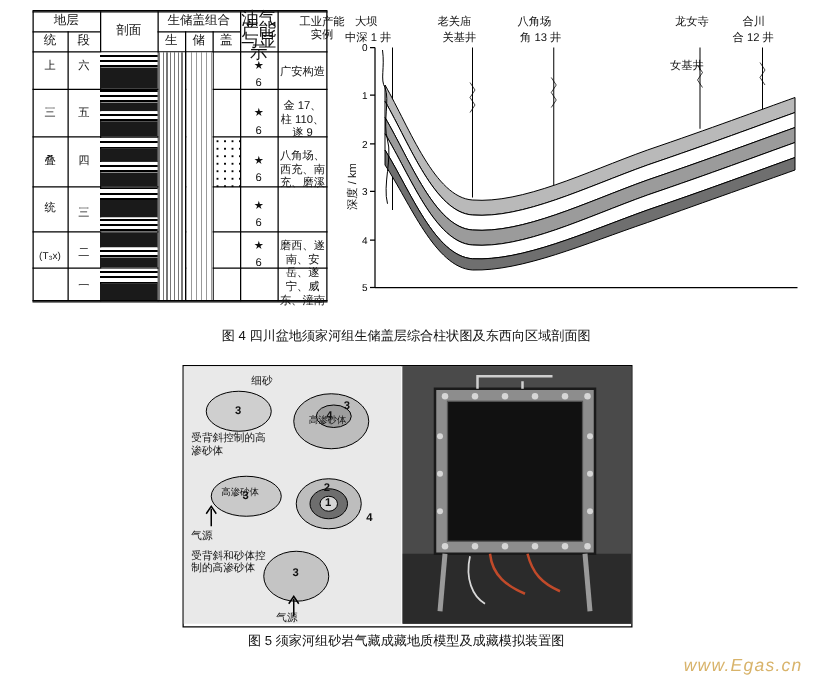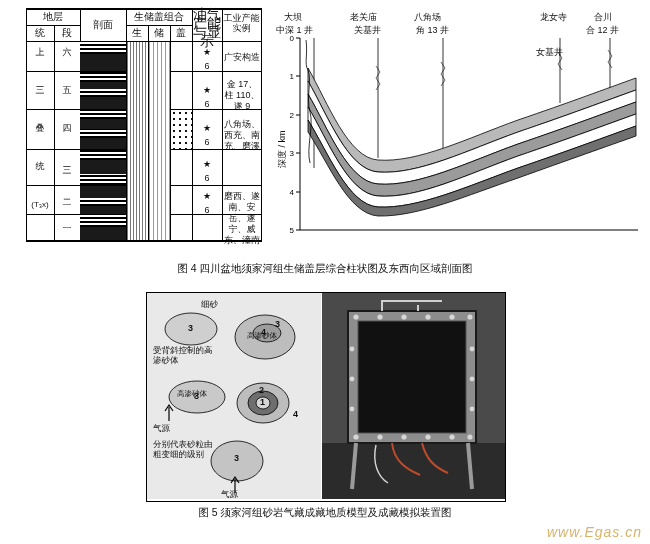--- a/index.html
+++ b/index.html
@@ -85,21 +85,21 @@
 
     <div class="hdr" style="left:0;top:3px;width:54px;">地层</div>
     <div class="hdr" style="left:0;top:19px;width:28px;">统</div>
     <div class="hdr" style="left:28px;top:19px;width:26px;">段</div>
     <div class="hdr" style="left:54px;top:11px;width:46px;">剖面</div>
     <div class="hdr" style="left:100px;top:3px;width:66px;">生储盖组合</div>
     <div class="hdr" style="left:100px;top:19px;width:22px;">生</div>
     <div class="hdr" style="left:122px;top:19px;width:22px;">储</div>
     <div class="hdr" style="left:144px;top:19px;width:22px;">盖</div>
     <div class="hdr" style="left:166px;top:1px;width:30px;font-size:14px;line-height:9px;">油气产能与显示</div>
-    <div class="hdr" style="left:196px;top:4px;width:39px;font-size:9px;line-height:10px;">工业产能实例</div>
+    <div class="hdr" style="left:212px;top:4px;width:39px;font-size:9px;line-height:10px;font-family:Liberation Mono, monospace;">工业产能实例</div>
 
     <div class="hline" style="top:62px;"></div>
     <div class="hline" style="top:100px;"></div>
     <div class="hline" style="top:140px;"></div>
     <div class="hline" style="top:176px;"></div>
     <div class="hline" style="top:205px;"></div>
 
     <div class="cellTxt" style="left:0;top:38px;width:28px;">上</div>
     <div class="cellTxt" style="left:0;top:76px;width:28px;">三</div>
     <div class="cellTxt" style="left:0;top:114px;width:28px;">叠</div>
@@ -245,21 +245,21 @@
           <path d="M88,200 l0,-14"></path>
             <path d="M84,190 l4,-6 4,6"></path>
         </g>
       </svg>
       <div class="lbl" style="left:54px;top:6px;">细砂</div>
       <div class="lbl" style="left:6px;top:52px;width:64px;line-height:10px;">受背斜控制的高渗砂体</div>
       <div class="lbl" style="left:100px;top:38px;font-size:7.5px;">高渗砂体</div>
       <div class="lbl" style="left:30px;top:96px;font-size:7.5px;">高渗砂体</div>
       <div class="lbl" style="left:6px;top:130px;">气源</div>
       <div class="lbl" style="left:74px;top:196px;">气源</div>
-      <div class="lbl" style="left:6px;top:146px;width:66px;line-height:10px;">分别代表砂粒由粗变细的级别</div>
+      <div class="lbl" style="left:6px;top:146px;width:66px;line-height:10px;">受背斜和砂体控制的高渗砂体</div>
 
       <div class="num" style="left:41px;top:30px;">3</div>
       <div class="num" style="left:128px;top:26px;">3</div>
       <div class="num" style="left:114px;top:34px;">4</div>
       <div class="num" style="left:47px;top:98px;">3</div>
       <div class="num" style="left:112px;top:92px;">2</div>
       <div class="num" style="left:113px;top:104px;">1</div>
       <div class="num" style="left:146px;top:116px;">4</div>
       <div class="num" style="left:87px;top:160px;">3</div>
     </div>

